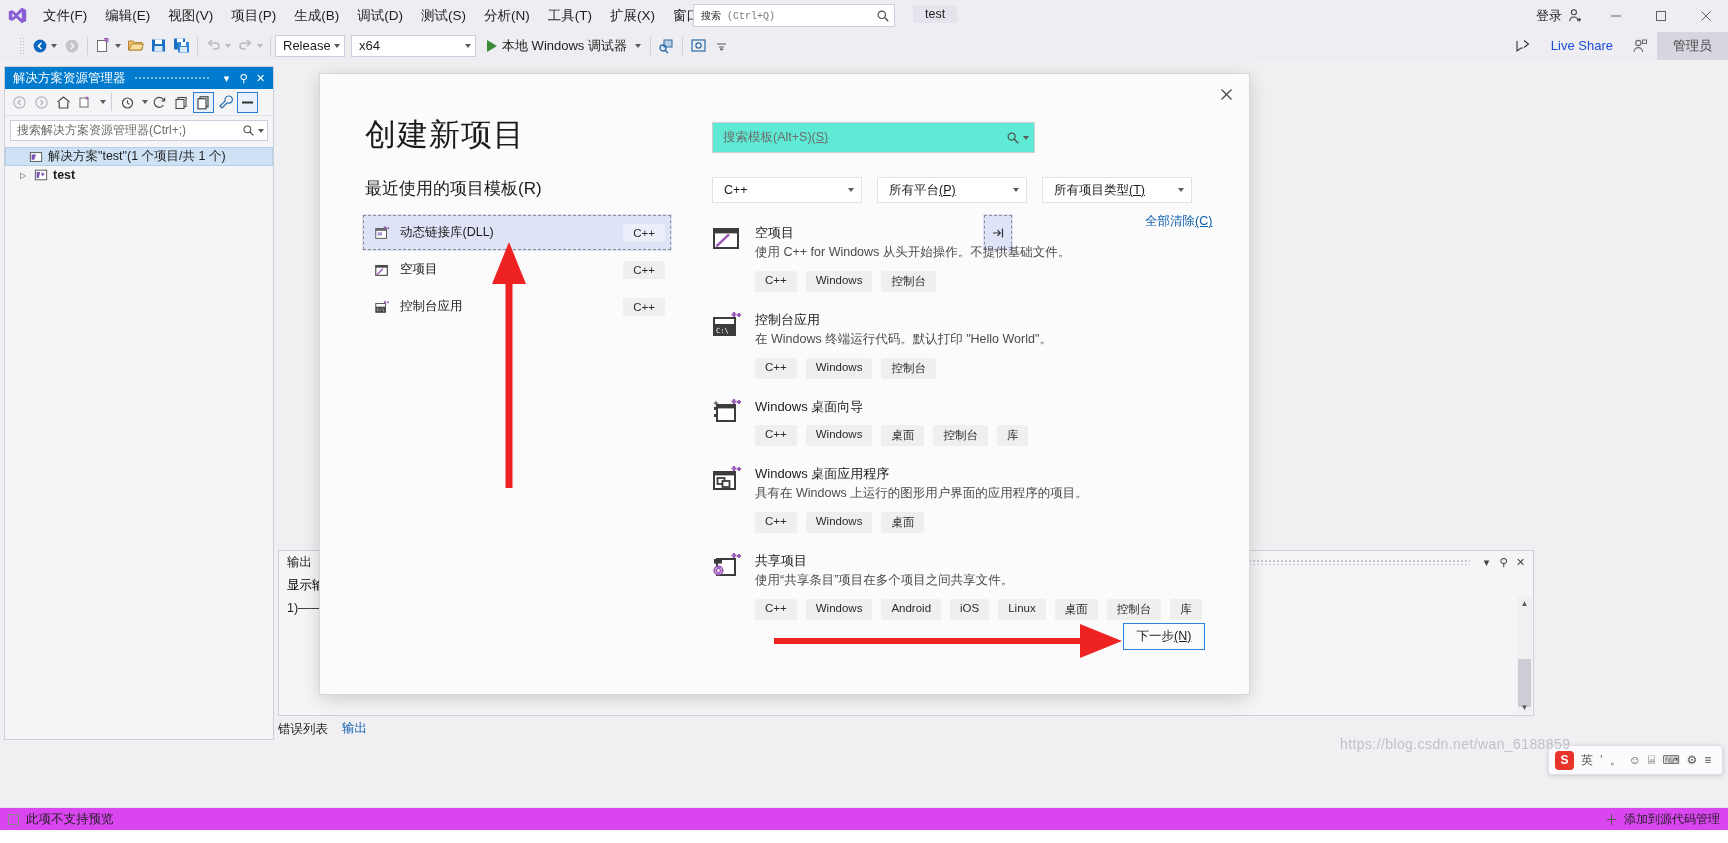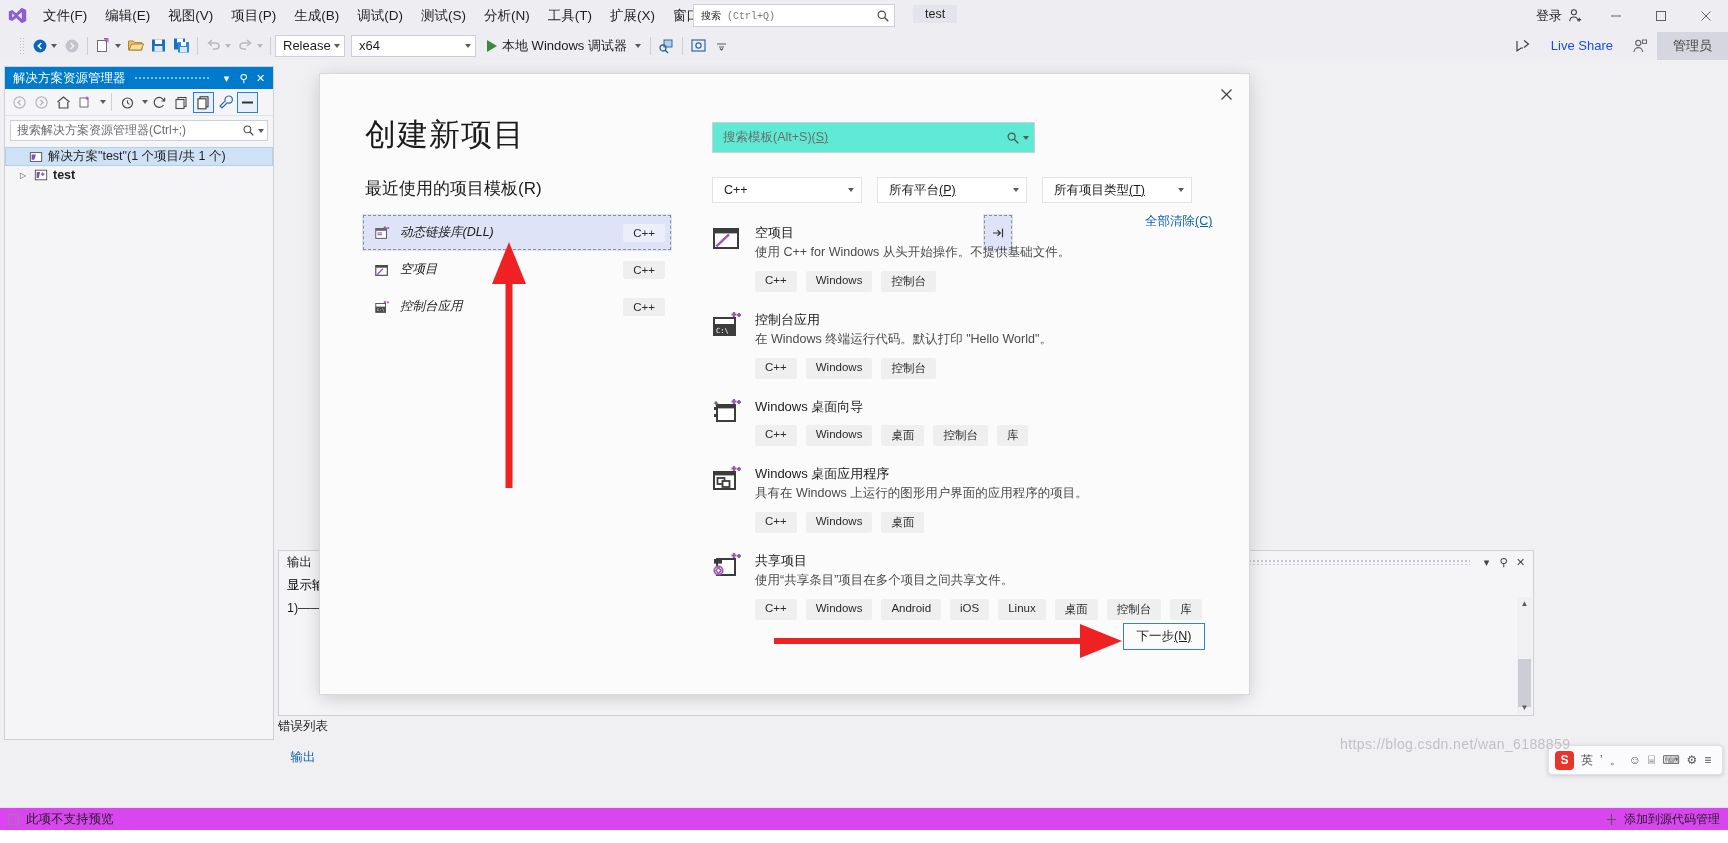--- a/index.html
+++ b/index.html
@@ -109,21 +109,21 @@
       background-image: radial-gradient(#c8c8d2 .9px, transparent .9px); background-size: 4px 4px; }
   .out-ic { width: 17px; text-align: center; font-size: 11px; color: #444; }
   .out-sub { height: 24px; display: flex; align-items: center; font-size: 12.5px; padding-left: 8px; gap: 6px; }
   .out-body { font-size: 12.5px; padding: 4px 8px; color: #1e1e1e; }
   .out-scroll { position: absolute; right: 1px; top: 46px; width: 15px; bottom: 1px; background: #f0f0f3; }
   .out-thumb { position: absolute; right: 1px; width: 13px; height: 48px; top: 62px; background: #cdcdd6; }
   .out-arrow { position: absolute; right: 1px; width: 13px; height: 13px; display:flex; align-items:center; justify-content:center; font-size: 8px; color: #5a5a5a; }
 
   
   .btabs { position: absolute; left: 278px; top: 718px; height: 22px; display: flex; align-items: center; gap: 14px;
-           font-size: 12.5px; color: #1e1e1e; flex-direction: column; }
+           font-size: 12.5px; color: #1e1e1e; }
   .btab.active { color: #0f5fad; border-bottom: 1px solid transparent; }
   .statusbar {
     position: absolute; left: 0; bottom: 13px; width: 1728px; height: 23px;
     background: #d946ef; display: flex; align-items: center; padding: 0 8px; font-size: 12.5px; color: #1e1e1e;
     border-top: 1px solid #e2e2e8;
   }
   .status-left { display: flex; align-items: center; gap: 7px; }
   .status-right { position: absolute; right: 8px; display: flex; align-items: center; gap: 6px; font-size: 12px; }
   .sq { width: 11px; height: 11px; border: 1px solid #8a8a8a; }
   .desktopbar { position: absolute; left: 0; bottom: 0; width: 1728px; height: 13px; background: #ffffff; }
@@ -166,21 +166,21 @@
   }
   .fcombo .fl { flex: 1; }
   .fcombo u { text-decoration: underline; }
   .sect-title { position: absolute; left: 45px; top: 103px; font-size: 17px; color: #1b1b1b; }
   .recent { position: absolute; left: 42px; top: 140px; width: 310px; }
   .r-item {
     height: 37px; display: flex; align-items: center; padding: 0 7px 0 12px; gap: 10px;
     font-size: 12.5px; color: #1b1b1b;
   }
   .r-item.sel { background: #dfe3f7; outline: 1px dashed #8f8f8f; outline-offset: -2px; }
-  .r-item .rlabel { flex: 1; font-style: italic; }
+  .r-item .rlabel { flex: 1; }
   .tagchip {
     background: #efefef; color: #2b2b2b; font-size: 11.5px; padding: 3px 10px; border-radius: 2px; white-space: nowrap;
   }
   .r-item.sel .tagchip { background: #eceef9; }
   .pin-box {
     position: absolute; left: 663px; top: 140px; width: 30px; height: 37px;
     background: #dfe3f7; outline: 1px dashed #8f8f8f; outline-offset: -2px;
     display: flex; align-items: center; justify-content: center; color: #333; font-size: 12px;
   }
   .tmpl-list { position: absolute; left: 392px; top: 139px; width: 540px; height: 440px; }

